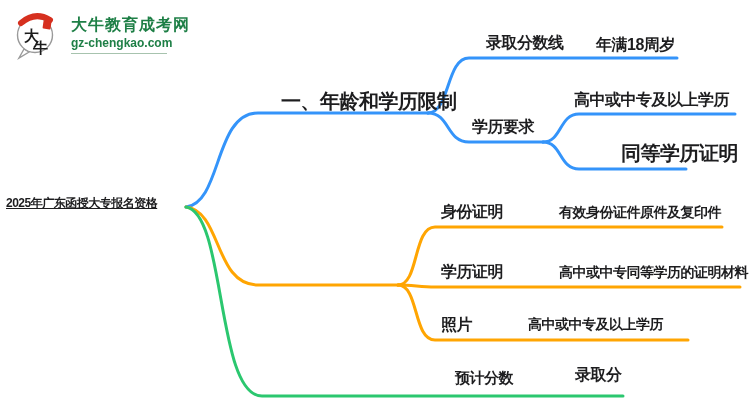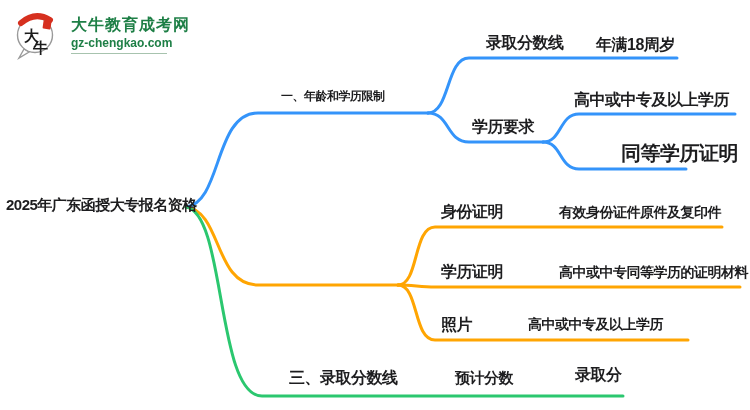--- a/index.html
+++ b/index.html
@@ -21,21 +21,21 @@
   
   .map-lines{position:absolute;left:0;top:0;width:750px;height:410px;}
   .map-lines path{fill:none;stroke-width:3;stroke-linecap:round;}
   .c1{stroke:var(--c1);}
   .c2{stroke:var(--c2);}
   .c3{stroke:var(--c3);}
   .lbl{
     position:absolute;font-weight:bold;color:var(--ink);
     white-space:nowrap;line-height:1.2;letter-spacing:-0.5px;
   }
-  .root-lbl{font-size:15px;}
+  .root-lbl{font-size:12px;text-decoration:underline;}
 </style>
 </head>
 <body>
 
 <div class="stage">
 
   <div class="logo">
     <svg class="logo-badge" viewBox="0 0 46 52">
       <path class="bubble" d="M 12 39 L 7 48 L 17 42 Z"></path>
       <circle class="bubble" cx="23" cy="25" r="17.5"></circle>
@@ -62,31 +62,30 @@
     <path class="c2" d="M 186 207 C 222 211 214 285 258 285 H 398"></path>
     <path class="c2" d="M 398 285 C 419 285 413 227 435 227 H 722"></path>
     <path class="c2" d="M 398 285 C 413 285 420 287 435 287 H 740"></path>
     <path class="c2" d="M 398 285 C 419 285 413 340 435 340 H 688"></path>
 
     <path class="c3" d="M 186 207 C 226 213 216 396 262 396 H 623"></path>
   </svg>
 
   <div class="lbl root-lbl" style="left:6px;top:196px;">2025年广东函授大专报名资格</div>
 
-  <div class="lbl" style="left:281px;top:89px;font-size:12px;">一、年龄和学历限制</div>
+  <div class="lbl" style="left:281px;top:89px;font-size:20px;">一、年龄和学历限制</div>
   <div class="lbl" style="left:486px;top:33px;font-size:16px;">录取分数线</div>
   <div class="lbl" style="left:596px;top:35px;font-size:16px;">年满18周岁</div>
   <div class="lbl" style="left:472px;top:117px;font-size:16px;">学历要求</div>
   <div class="lbl" style="left:574px;top:90px;font-size:16px;">高中或中专及以上学历</div>
   <div class="lbl" style="left:621px;top:141px;font-size:20px;">同等学历证明</div>
 
   <div class="lbl" style="left:441px;top:202px;font-size:16px;">身份证明</div>
   <div class="lbl" style="left:559px;top:204px;font-size:14px;text-align:right;">有效身份证件原件及复印件</div>
   <div class="lbl" style="left:441px;top:262px;font-size:16px;">学历证明</div>
   <div class="lbl" style="left:559px;top:264px;font-size:14px;">高中或中专同等学历的证明材料</div>
   <div class="lbl" style="left:441px;top:315px;font-size:16px;">照片</div>
   <div class="lbl" style="left:528px;top:316px;font-size:14px;">高中或中专及以上学历</div>
 
-  <div class="lbl" style="left:289px;top:368px;font-size:16px;">三、录取分数线</div>
   <div class="lbl" style="left:455px;top:369px;font-size:15px;">预计分数</div>
   <div class="lbl" style="left:575px;top:365px;font-size:16px;">录取分</div>
 
 </div>
 
 </body></html>

